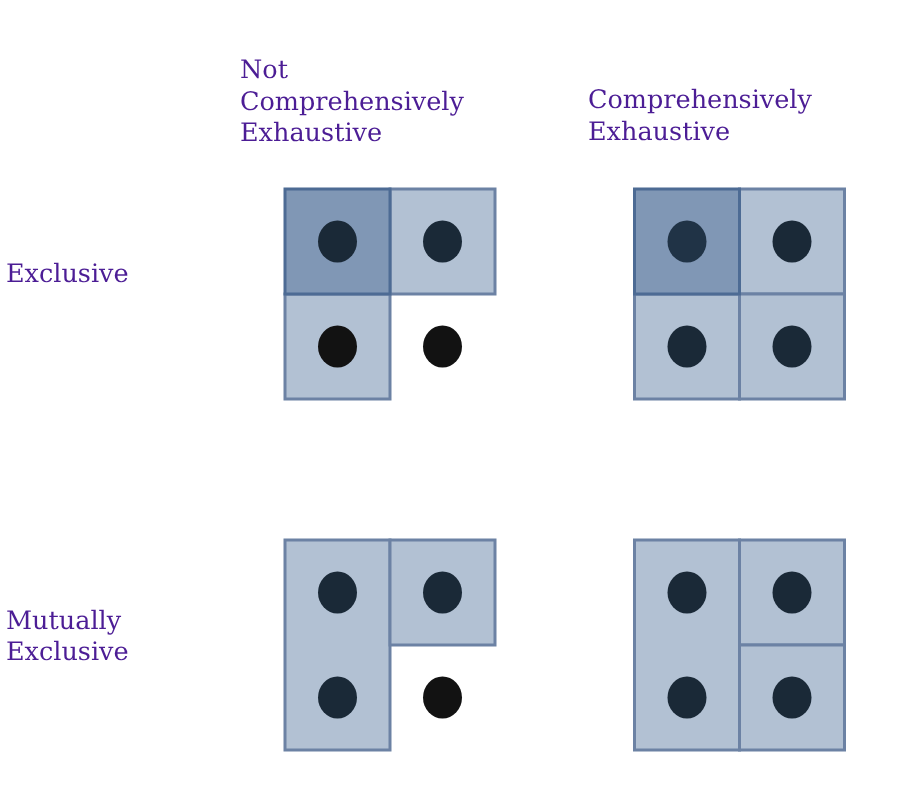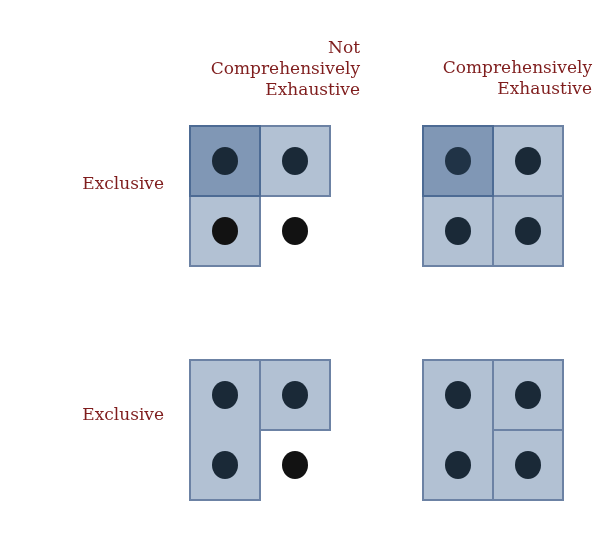--- a/index.html
+++ b/index.html
@@ -6,24 +6,24 @@
   .canvas {
     position: relative;
     width: 611px;
     height: 540px;
     background: #ffffff;
     overflow: hidden;
     font-family: "DejaVu Serif", "Liberation Serif", serif;
   }
   .label {
     position: absolute;
-    text-align: right;
+    text-align: left;
     font-size: 17px;
     line-height: 21px;
-    color: #7f1d1d;
+    color: #4c1d95;
   }
   .label .line { white-space: nowrap; }
   .diagram { position: absolute; }
   .diagram svg { position: absolute; left: -4px; top: -4px; overflow: visible; }
 </style>
 </head>
 <body>
 
 <div class="canvas">
 
@@ -36,20 +36,21 @@
   <div class="label" style="left:392px; top:57px; width:200px;">
     <div class="line">Comprehensively</div>
     <div class="line">Exhaustive</div>
   </div>
 
   <div class="label" style="left:4px; top:173px; width:160px;">
     <div class="line">Exclusive</div>
   </div>
 
   <div class="label" style="left:4px; top:404px; width:160px;">
+    <div class="line">Mutually</div>
     <div class="line">Exclusive</div>
   </div>
 
   <div class="diagram" style="left: 190px; top: 126px; width: 140px; height: 140px;">
       <svg width="148" height="148" viewBox="-4 -4 148 148">
         <rect x="70" y="0" width="70" height="70" fill="#b2c1d3" stroke="#6c82a4" stroke-width="2"></rect>
         <rect x="0" y="70" width="70" height="70" fill="#b2c1d3" stroke="#6c82a4" stroke-width="2"></rect>
         <rect x="0" y="0" width="70" height="70" fill="#8097b5" stroke="#4d6b94" stroke-width="2"></rect>
         <ellipse cx="35" cy="35" rx="13" ry="14" fill="#1a2937"></ellipse>
         <ellipse cx="105" cy="35" rx="13" ry="14" fill="#1a2937"></ellipse>

